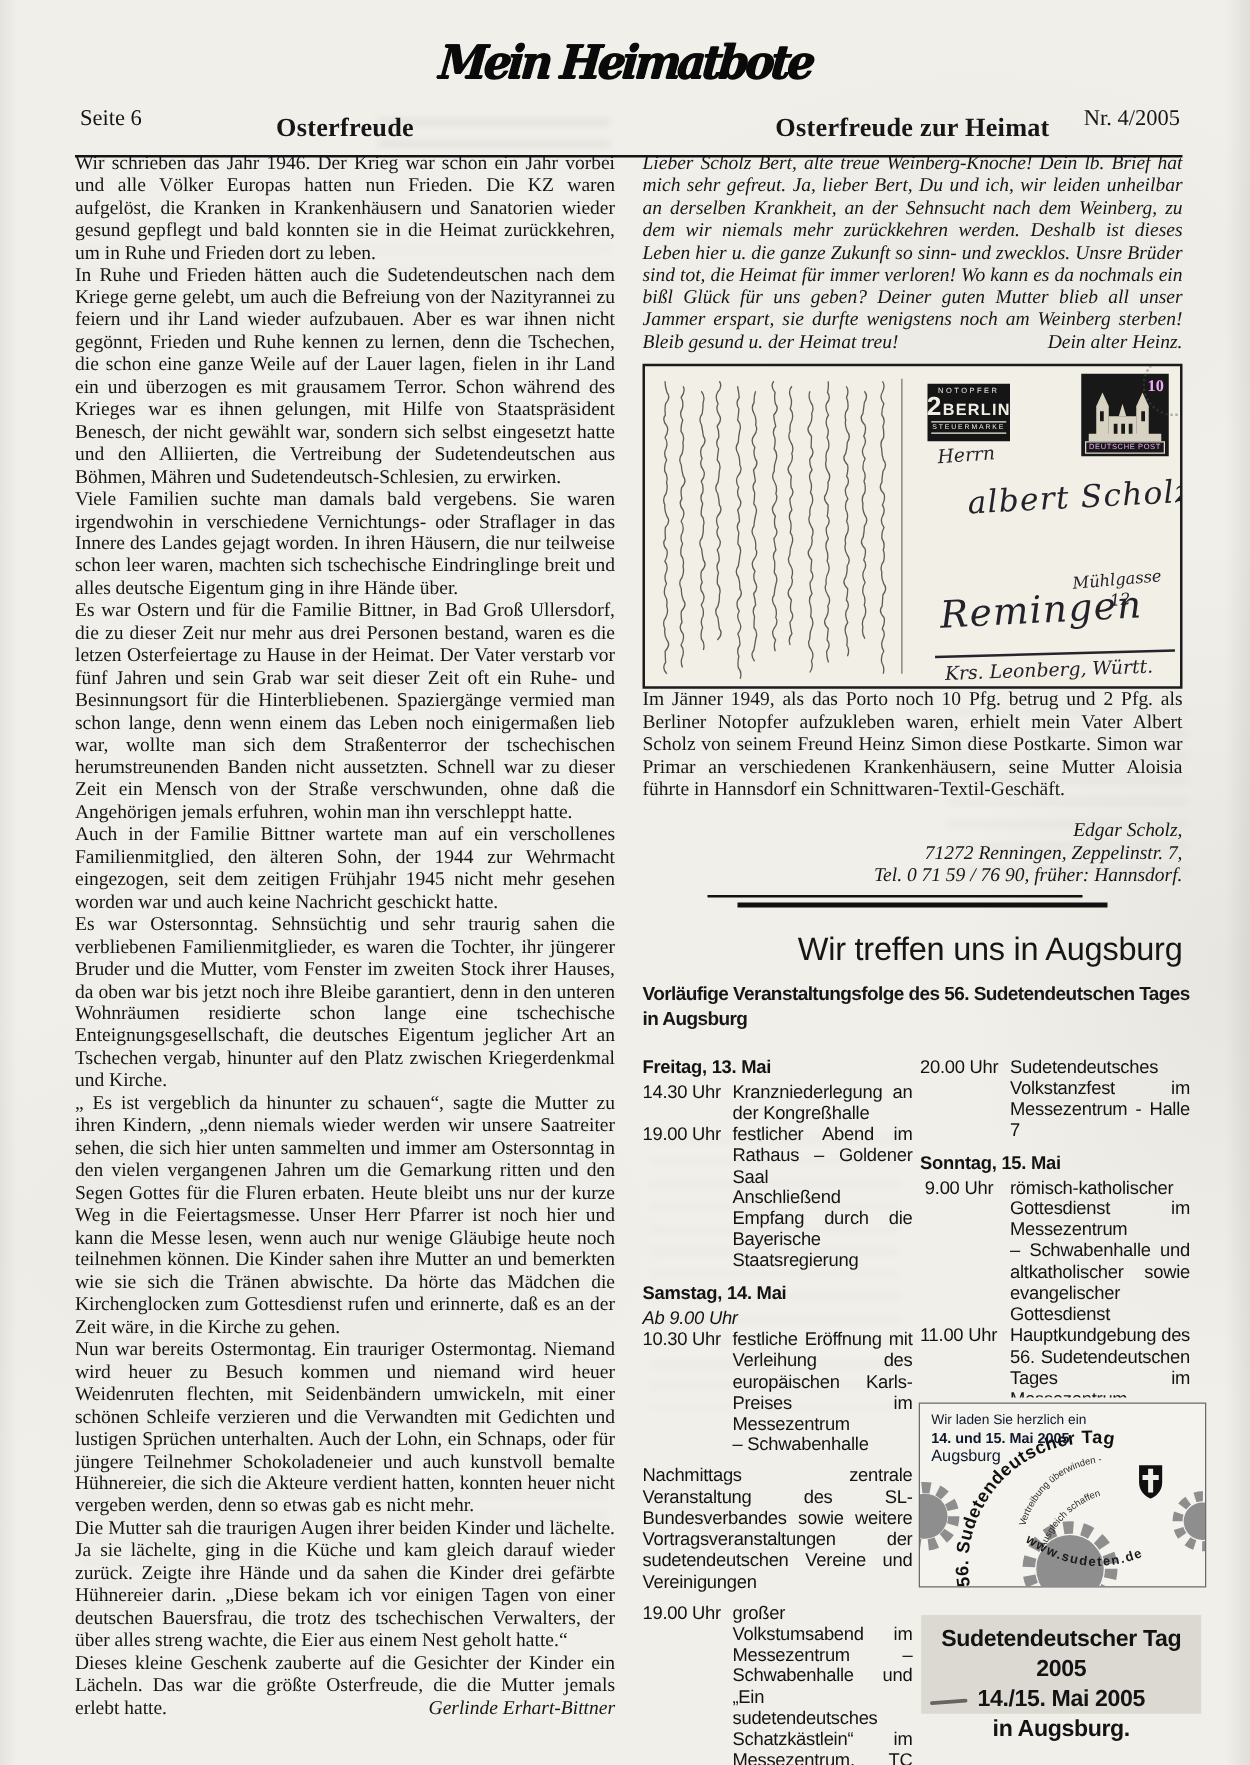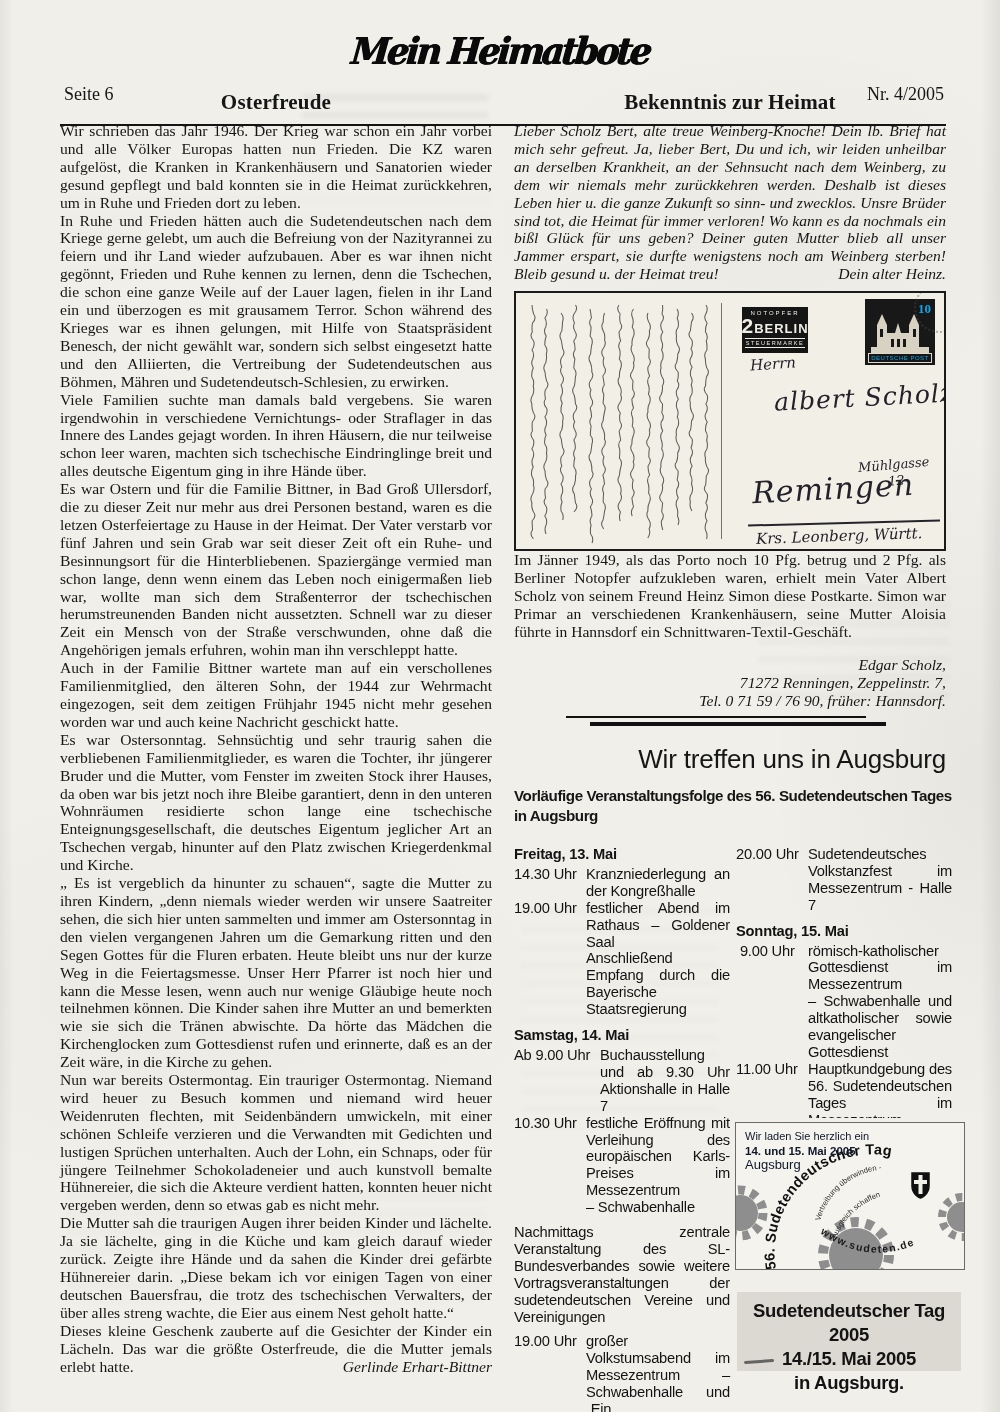--- a/index.html
+++ b/index.html
@@ -34,21 +34,21 @@
   #handwriting{position:absolute;left:6px;top:4px;}
   #handwriting path{fill:none;stroke:#35342f;stroke-width:1.05;opacity:.78;}
   .fold-line{position:absolute;left:205px;top:10px;width:1px;height:236px;background:#77756e;}
   .notopfer{position:absolute;left:226px;top:14px;width:66px;height:46px;background:#151515;color:#efede4;
     text-align:center;font-family:"Liberation Sans", sans-serif;}
   .nt1{font-size:6px;letter-spacing:2px;padding-top:3px;}
   .nt2{display:flex;align-items:baseline;justify-content:center;gap:1px;}
   .nt-val{font-size:21px;font-weight:bold;line-height:19px;}
   .nt-city{font-size:13px;font-weight:bold;letter-spacing:1px;}
   .nt3{font-size:5.5px;letter-spacing:1.5px;border-top:1px solid #efede4;border-bottom:1px solid #efede4;margin:2px 3px 0;padding:1px 0;}
-  .stamp10{position:absolute;left:349px;top:6px;width:70px;height:66px;background:#181818;color:#0ea5e9;}
+  .stamp10{position:absolute;left:349px;top:6px;width:70px;height:66px;background:#181818;color:#f0abfc;}
   .stamp-val{position:absolute;right:4px;top:2px;font:bold 13px "Liberation Serif", serif;}
   .stamp-label{position:absolute;bottom:2px;left:3px;right:3px;font-family:"Liberation Sans", sans-serif;font-size:6px;
     letter-spacing:.5px;text-align:center;border:1px solid #ded9cb;padding:1px 0;}
   .cathedral{position:absolute;left:4px;top:10px;}
   .postmark{position:absolute;left:398px;top:-10px;width:46px;height:46px;border:2px dotted #4f4f4f;border-radius:50%;opacity:.4;}
   .hand{position:absolute;font-family:"DejaVu Serif", serif;font-style:italic;color:#23222a;white-space:nowrap;}
   .pc-salutation{left:234px;top:62px;font-size:15px;transform:rotate(-4deg);}
   .pc-name{left:258px;top:90px;font-size:25px;transform:rotate(-3deg);letter-spacing:1px;}
   .pc-street{left:342px;top:164px;font-size:13px;transform:rotate(-5deg);}
   .pc-street-no{left:372px;top:180px;font-size:13px;transform:rotate(-5deg);}
@@ -66,21 +66,21 @@
   .event-subheading{position:absolute;left:514px;top:786px;width:438px;
     font-family:"Liberation Sans", sans-serif;font-weight:bold;font-size:15.2px;line-height:19.5px;letter-spacing:-.45px;}
   .sched{position:absolute;top:846px;width:216px;font-family:"Liberation Sans", sans-serif;
     font-size:14.7px;line-height:16.9px;letter-spacing:-.2px;color:#131313;}
   .sched-left{left:514px;}
   .sched-right{left:736px;height:272px;overflow:hidden;}
   .day{font-weight:bold;margin:9px 0 3px;}
   .sched .day:first-child{margin-top:0;}
   .item{display:flex;}
   .time{flex:none;width:68px;padding-right:4px;white-space:pre;}
-  .item.wide .time{width:82px;}
+  .item.wide .time{width:82px;font-style:italic;}
   .desc{flex:1;white-space:pre-line;text-align:justify;}
   .plain{margin:8px 0;text-align:justify;}
   
   .invite-box{position:absolute;left:735px;top:1122px;width:228px;height:146px;border:1px solid #6a6a6a;
     background:#f4f3ee;z-index:4;overflow:hidden;}
   .invite-lines{position:absolute;left:9px;top:7px;font-family:"Liberation Sans", sans-serif;color:#0f172a;z-index:2;}
   .invite-l1{font-size:11px;}
   .invite-l2{font-size:11.5px;font-weight:bold;margin-top:3px;}
   .invite-l3{font-size:13px;font-weight:normal;}
   .logo-svg{position:absolute;left:0;top:0;}
@@ -118,21 +118,21 @@
     <p>Es war Ostern und für die Familie Bittner, in Bad Groß Ullersdorf, die zu dieser Zeit nur mehr aus drei Personen bestand, waren es die letzen Osterfeiertage zu Hause in der Heimat. Der Vater verstarb vor fünf Jahren und sein Grab war seit dieser Zeit oft ein Ruhe- und Besinnungsort für die Hinterbliebenen. Spaziergänge vermied man schon lange, denn wenn einem das Leben noch einigermaßen lieb war, wollte man sich dem Straßenterror der tschechischen herumstreunenden Banden nicht aussetzten. Schnell war zu dieser Zeit ein Mensch von der Straße verschwunden, ohne daß die Angehörigen jemals erfuhren, wohin man ihn verschleppt hatte.</p>
     <p>Auch in der Familie Bittner wartete man auf ein verschollenes Familienmitglied, den älteren Sohn, der 1944 zur Wehrmacht eingezogen, seit dem zeitigen Frühjahr 1945 nicht mehr gesehen worden war und auch keine Nachricht geschickt hatte.</p>
     <p>Es war Ostersonntag. Sehnsüchtig und sehr traurig sahen die verbliebenen Familienmitglieder, es waren die Tochter, ihr jüngerer Bruder und die Mutter, vom Fenster im zweiten Stock ihrer Hauses, da oben war bis jetzt noch ihre Bleibe garantiert, denn in den unteren Wohnräumen residierte schon lange eine tschechische Enteignungsgesellschaft, die deutsches Eigentum jeglicher Art an Tschechen vergab, hinunter auf den Platz zwischen Kriegerdenkmal und Kirche.</p>
     <p>„ Es ist vergeblich da hinunter zu schauen“, sagte die Mutter zu ihren Kindern, „denn niemals wieder werden wir unsere Saatreiter sehen, die sich hier unten sammelten und immer am Ostersonntag in den vielen vergangenen Jahren um die Gemarkung ritten und den Segen Gottes für die Fluren erbaten. Heute bleibt uns nur der kurze Weg in die Feiertagsmesse. Unser Herr Pfarrer ist noch hier und kann die Messe lesen, wenn auch nur wenige Gläubige heute noch teilnehmen können. Die Kinder sahen ihre Mutter an und bemerkten wie sie sich die Tränen abwischte. Da hörte das Mädchen die Kirchenglocken zum Gottesdienst rufen und erinnerte, daß es an der Zeit wäre, in die Kirche zu gehen.</p>
     <p>Nun war bereits Ostermontag. Ein trauriger Ostermontag. Niemand wird heuer zu Besuch kommen und niemand wird heuer Weidenruten flechten, mit Seidenbändern umwickeln, mit einer schönen Schleife verzieren und die Verwandten mit Gedichten und lustigen Sprüchen unterhalten. Auch der Lohn, ein Schnaps, oder für jüngere Teilnehmer Schokoladeneier und auch kunstvoll bemalte Hühnereier, die sich die Akteure verdient hatten, konnten heuer nicht vergeben werden, denn so etwas gab es nicht mehr.</p>
     <p>Die Mutter sah die traurigen Augen ihrer beiden Kinder und lächelte. Ja sie lächelte, ging in die Küche und kam gleich darauf wieder zurück. Zeigte ihre Hände und da sahen die Kinder drei gefärbte Hühnereier darin. „Diese bekam ich vor einigen Tagen von einer deutschen Bauersfrau, die trotz des tschechischen Verwalters, der über alles streng wachte, die Eier aus einem Nest geholt hatte.“</p>
     <p><span>Dieses kleine Geschenk zauberte auf die Gesichter der Kinder ein Lächeln. Das war die größte Osterfreude, die die Mutter jemals erlebt hatte.</span><span class="author">Gerlinde Erhart-Bittner</span></p>
   </div>
 
   <div class="col col-right body">
-    <h2 class="article-title">Bekenntnis zur Heimat</h2>
+    <h2 class="article-title">Osterfreude zur Heimat</h2>
     <p class="letter"><span>Lieber Scholz Bert, alte treue Weinberg-Knoche! Dein lb. Brief hat mich sehr gefreut. Ja, lieber Bert, Du und ich, wir leiden unheilbar an derselben Krankheit, an der Sehnsucht nach dem Weinberg, zu dem wir niemals mehr zurückkehren werden. Deshalb ist dieses Leben hier u. die ganze Zukunft so sinn- und zwecklos. Unsre Brüder sind tot, die Heimat für immer verloren! Wo kann es da nochmals ein bißl Glück für uns geben? Deiner guten Mutter blieb all unser Jammer erspart, sie durfte wenigstens noch am Weinberg sterben! Bleib gesund u. der Heimat treu!</span><span class="signoff">Dein alter Heinz.</span></p>
 
     <div class="postcard">
       <svg id="handwriting" width="198" height="248">
           <path d="M 10 8 q 0.0 4 1.6 9 q 3.4 4 -1.1 9 q -0.9 4 -0.2 9 q -3.1 4 1.3 9 q 1.7 4 -1.6 9 q 2.7 4 0.8 9 q -2.4 4 0.5 9 q -2.1 4 -1.5 9 q 2.9 4 1.4 9 q 1.3 4 -0.4 9 q -3.3 4 -0.9 9 q -0.5 4 1.6 9 q 3.4 4 -1.2 9 q -0.4 4 0.1 9 q -3.3 4 1.1 9 q 1.2 4 -1.6 9 q 3.0 4 1.0 9 q -2.0 4 0.3 9 q -2.5 4 -1.4 9 q 2.6 4 1.5 9 q 1.8 4 -0.7 9 q -3.1 4 -0.6 9 q -1.0 4 1.5 9 q 3.4 4 -1.4 9 q 0.1 4 0.4 9 q -3.4 4 0.9 9"></path>
           <path d="M 24.5 12 q 2.2 4 -1.6 9 q 2.3 4 0.9 9 q -2.8 4 0.4 9 q -1.5 4 -1.4 9 q 3.2 4 1.5 9 q 0.7 4 -0.6 9 q -3.4 4 -0.7 9 q 0.2 4 1.6 9 q 3.3 4 -1.3 9 q -1.0 4 0.2 9 q -3.1 4 1.0 9 q 1.8 4 -1.6 9 q 2.6 4 1.1 9 q -2.5 4 0.1 9 q -2.0 4 -1.3 9 q 3.0 4 1.6 9 q 1.2 4 -0.8 9 q -3.3 4 -0.5 9 q -0.3 4 1.5 9 q 3.4 4 -1.5 9 q -0.5 4 0.5 9 q -3.3 4 0.8 9 q 1.4 4 -1.6 9 q 2.9 4 1.3 9 q -2.1 4 -0.1 9"></path>
           <path d="M 39 16 q 3.4 4 1.5 9 q 0.0 4 -0.7 9 q -3.4 4 -0.6 9 q 0.8 4 1.5 9 q 3.2 4 -1.4 9 q -1.7 4 0.4 9 q -2.7 4 0.9 9 q 2.4 4 -1.6 9 q 2.1 4 1.2 9 q -2.9 4 0.0 9 q -1.4 4 -1.2 9 q 3.3 4 1.6 9 q 0.5 4 -0.9 9 q -3.4 4 -0.4 9 q 0.3 4 1.4 9 q 3.3 4 -1.5 9 q -1.2 4 0.6 9 q -3.0 4 0.7 9 q 2.0 4 -1.5 9 q 2.5 4 1.4 9 q -2.6 4 -0.3 9 q -1.8 4 -1.0 9 q 3.1 4 1.6 9"></path>
           <path d="M 53.5 8 q 2.8 4 -1.5 9 q -2.2 4 0.5 9 q -2.3 4 0.8 9 q 2.8 4 -1.6 9 q 1.6 4 1.3 9 q -3.2 4 -0.1 9 q -0.7 4 -1.1 9 q 3.4 4 1.6 9 q -0.1 4 -1.0 9 q -3.4 4 -0.2 9 q 1.0 4 1.3 9 q 3.1 4 -1.5 9 q -1.8 4 0.7 9 q -2.6 4 0.6 9 q 2.5 4 -1.5 9 q 2.0 4 1.4 9 q -3.0 4 -0.4 9 q -1.2 4 -0.9 9 q 3.3 4 1.6 9 q 0.4 4 -1.2 9 q -3.4 4 0.0 9 q 0.5 4 1.2 9 q 3.3 4 -1.6 9"></path>
           <path d="M 68 12 q 0.9 4 1.4 9 q -3.4 4 -0.3 9 q -0.1 4 -1.0 9 q 3.4 4 1.6 9 q -0.8 4 -1.1 9 q -3.2 4 -0.1 9 q 1.6 4 1.3 9 q 2.7 4 -1.6 9 q -2.3 4 0.8 9 q -2.1 4 0.5 9 q 2.9 4 -1.4 9 q 1.4 4 1.5 9 q -3.3 4 -0.5 9 q -0.6 4 -0.8 9 q 3.4 4 1.6 9 q -0.3 4 -1.3 9 q -3.3 4 0.2 9 q 1.2 4 1.1 9 q 3.0 4 -1.6 9 q -1.9 4 1.1 9 q -2.5 4 0.2 9 q 2.6 4 -1.3 9 q 1.8 4 1.6 9 q -3.1 4 -0.8 9 q -1.1 4 -0.5 9 q 3.3 4 1.5 9"></path>
           <path d="M 82.5 16 q -1.5 4 -1.2 9 q -2.9 4 0.0 9 q 2.2 4 1.2 9 q 2.3 4 -1.6 9 q -2.8 4 1.0 9 q -1.6 4 0.3 9 q 3.2 4 -1.4 9 q 0.8 4 1.5 9 q -3.4 4 -0.6 9 q 0.1 4 -0.7 9 q 3.4 4 1.5 9 q -1.0 4 -1.4 9 q -3.1 4 0.3 9 q 1.8 4 1.0 9 q 2.6 4 -1.6 9 q -2.5 4 1.2 9 q -2.0 4 0.1 9 q 3.0 4 -1.2 9 q 1.2 4 1.6 9 q -3.3 4 -0.9 9 q -0.4 4 -0.4 9 q 3.4 4 1.4 9 q -0.5 4 -1.5 9 q -3.3 4 0.6 9"></path>
@@ -207,21 +207,20 @@
     </div>
     <div class="item">
       <span class="time">19.00 Uhr</span>
       <span class="desc">festlicher Abend im Rathaus – Goldener Saal
 Anschließend
 Empfang durch die Bayerische Staatsregierung</span>
     </div>
     <div class="day">Samstag, 14. Mai</div>
     <div class="item wide">
       <span class="time">Ab 9.00 Uhr</span>
-      <span class="desc">Buchausstellung und ab 9.30 Uhr Aktionshalle in Halle 7</span>
     </div>
     <div class="item">
       <span class="time">10.30 Uhr</span>
       <span class="desc">festliche Eröffnung mit Verleihung des europäischen Karls-Preises im Messezentrum
 – Schwabenhalle</span>
     </div>
     <div class="plain">Nachmittags zentrale Veranstaltung des SL-Bundesverbandes sowie weitere Vortragsveranstaltungen der sudetendeutschen Vereine und Vereinigungen</div>
     <div class="item">
       <span class="time">19.00 Uhr</span>
       <span class="desc">großer Volkstumsabend im Messezentrum – Schwabenhalle und „Ein sudetendeutsches Schatzkästlein“ im Messezentrum, TC Ebene 2, Raum 2.1</span>

